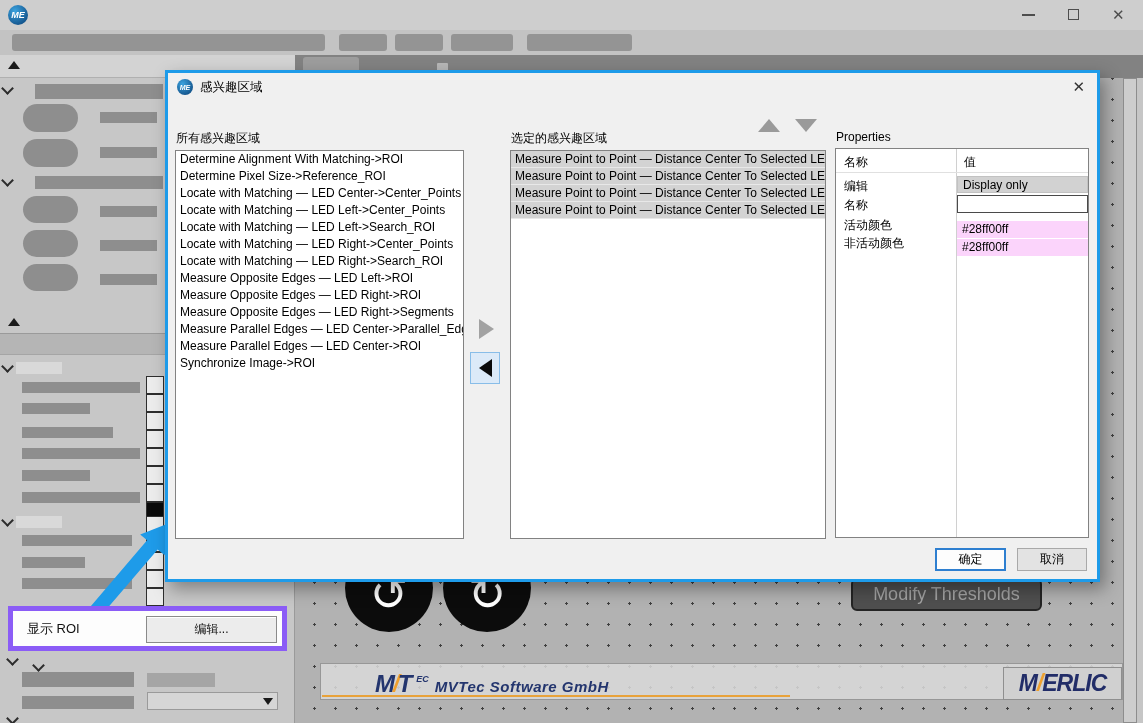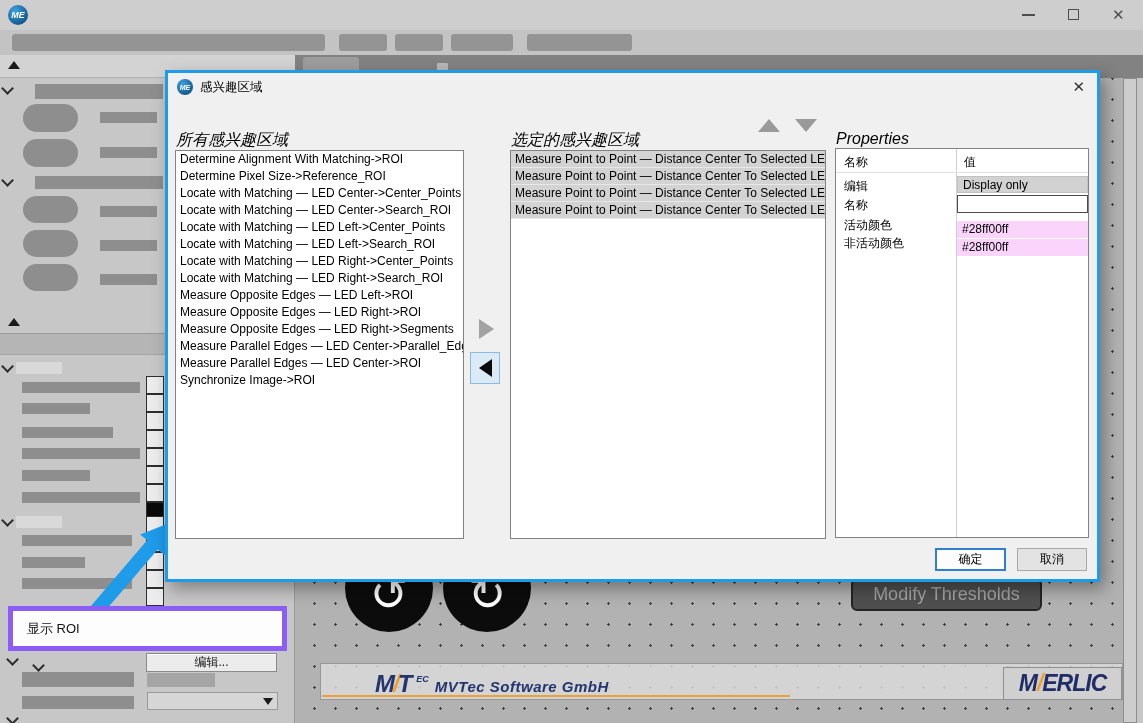--- a/index.html
+++ b/index.html
@@ -73,33 +73,33 @@
     border-left:6px solid transparent; border-right:6px solid transparent; border-bottom:8px solid #1a1a1a; }
   .cell { position:absolute; left:146px; width:18px; height:18px; background:#ececec; border:1.5px solid #2e2e2e; }
   .dd-box { position:absolute; background:#d6d6d6; border:1px solid #9a9a9a; }
   .dd-arrow { position:absolute; width:0; height:0;
     border-left:5px solid transparent; border-right:5px solid transparent; border-top:7px solid #1a1a1a; }
 
   
   .roi-callout { left:8px; top:606px; width:279px; height:45px; background:#fdfdfd;
     border:5px solid #8b5cf6; display:flex; align-items:center; }
   .roi-callout .lbl { font-size:13px; color:#111; margin-left:14px; }
-  .edit-btn { position:absolute; right:5px; top:5px; width:131px; height:19px;
+  .edit-btn { position:absolute; right:5px; top:5px; width:131px; height:27px;
     background:#ececec; border:1px solid #8a8a8a; box-shadow:inset 0 1px 0 #fff;
-    font-size:12px; color:#111; display:flex; align-items:center; justify-content:center;margin-top:37px; }
+    font-size:12px; color:#111; display:flex; align-items:center; justify-content:center; }
   #arrow-svg { left:0; top:0; width:1143px; height:723px; pointer-events:none; }
 
   
   .dialog { left:165px; top:70px; width:935px; height:512px; background:#f0f0f0;
     border:3px solid #1e9be9; box-shadow:5px 7px 16px rgba(0,0,0,.35); }
   .dlg-title { position:absolute; left:0; top:0; width:100%; height:28px; display:flex; align-items:center; }
   .dlg-title .me-badge { width:16px; height:16px; font-size:7px; margin-left:9px; }
   .dlg-title .txt { font-size:12.5px; color:#000; margin-left:7px; }
   .dlg-close { position:absolute; right:12px; top:6px; font-size:15px; color:#333; line-height:1; }
-  .sec-label { position:absolute; font-size:16px; color:#000;font-style:italic; }
+  .sec-label { position:absolute; font-size:12px; color:#000; }
   .listbox { position:absolute; background:#fff; border:1px solid #828282; overflow:hidden; }
   .listbox .row { height:17px; line-height:17px; font-size:12px; color:#000;
     padding-left:4px; white-space:nowrap; overflow:hidden; }
   .listbox.selected .row { background:#d3d3d3; border-bottom:1px solid #e8e8e8; height:17px; line-height:16px; }
   .tri { position:absolute; width:0; height:0; }
   .tri.up    { border-left:11px solid transparent; border-right:11px solid transparent; border-bottom:13px solid #9a9a9a; }
   .tri.down  { border-left:11px solid transparent; border-right:11px solid transparent; border-top:13px solid #9a9a9a; }
   .tri.right { border-top:10px solid transparent; border-bottom:10px solid transparent; border-left:15px solid #a2a2a2; }
   .move-left-btn { position:absolute; left:302px; top:279px; width:30px; height:32px;
     background:#dceaf8; border:1px solid #88bde8; display:flex; align-items:center; justify-content:center; }
@@ -247,21 +247,20 @@
       <span class="txt">感兴趣区域</span>
     </div>
     <div class="dlg-close">✕</div>
 
     <div class="sec-label" style="left:8px; top:57px;">所有感兴趣区域</div>
     <div class="listbox" style="left:7px; top:77px; width:289px; height:389px;">
 
     <div class="row">Determine Alignment With Matching-&gt;ROI</div>
         <div class="row">Determine Pixel Size-&gt;Reference_ROI</div>
         <div class="row">Locate with Matching — LED Center-&gt;Center_Points</div>
-        <div class="row">Locate with Matching — LED Center-&gt;Search_ROI</div>
         <div class="row">Locate with Matching — LED Left-&gt;Center_Points</div>
         <div class="row">Locate with Matching — LED Left-&gt;Search_ROI</div>
         <div class="row">Locate with Matching — LED Right-&gt;Center_Points</div>
         <div class="row">Locate with Matching — LED Right-&gt;Search_ROI</div>
         <div class="row">Measure Opposite Edges — LED Left-&gt;ROI</div>
         <div class="row">Measure Opposite Edges — LED Right-&gt;ROI</div>
         <div class="row">Measure Opposite Edges — LED Right-&gt;Segments</div>
         <div class="row">Measure Parallel Edges — LED Center-&gt;Parallel_Edges</div>
         <div class="row">Measure Parallel Edges — LED Center-&gt;ROI</div>
         <div class="row">Synchronize Image-&gt;ROI</div>

